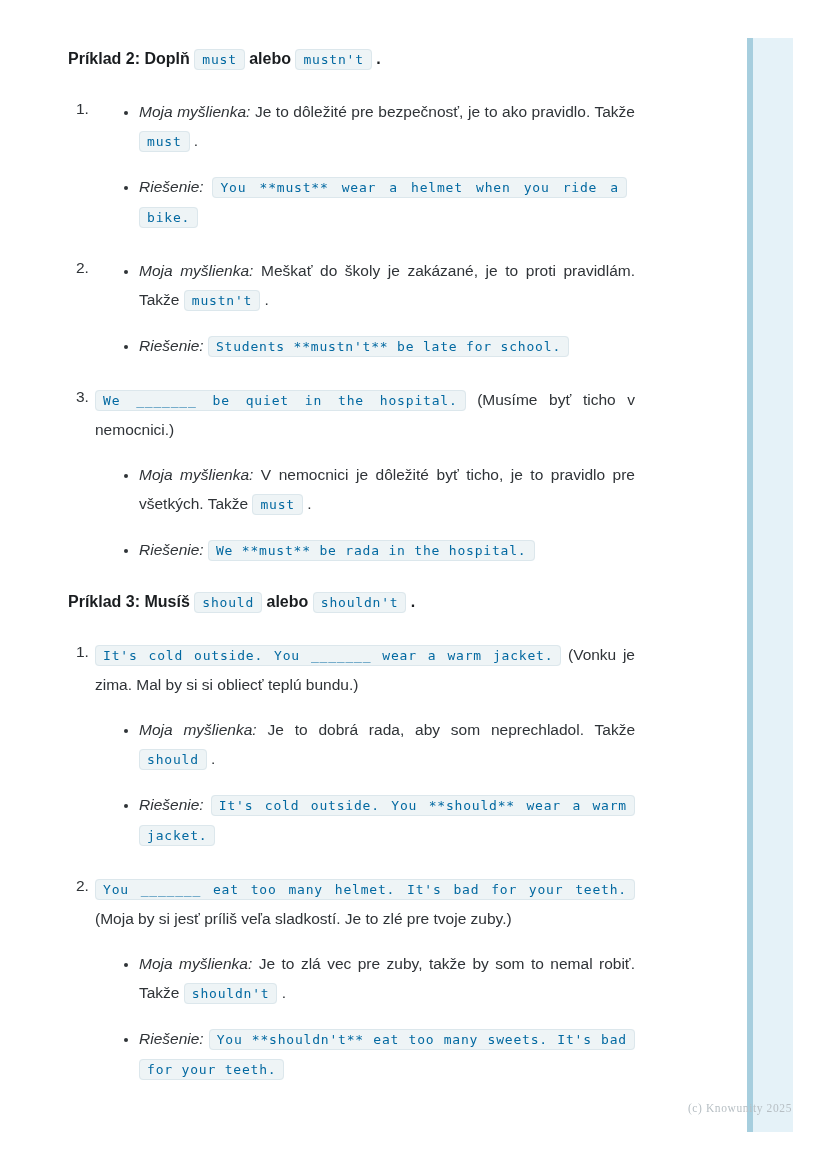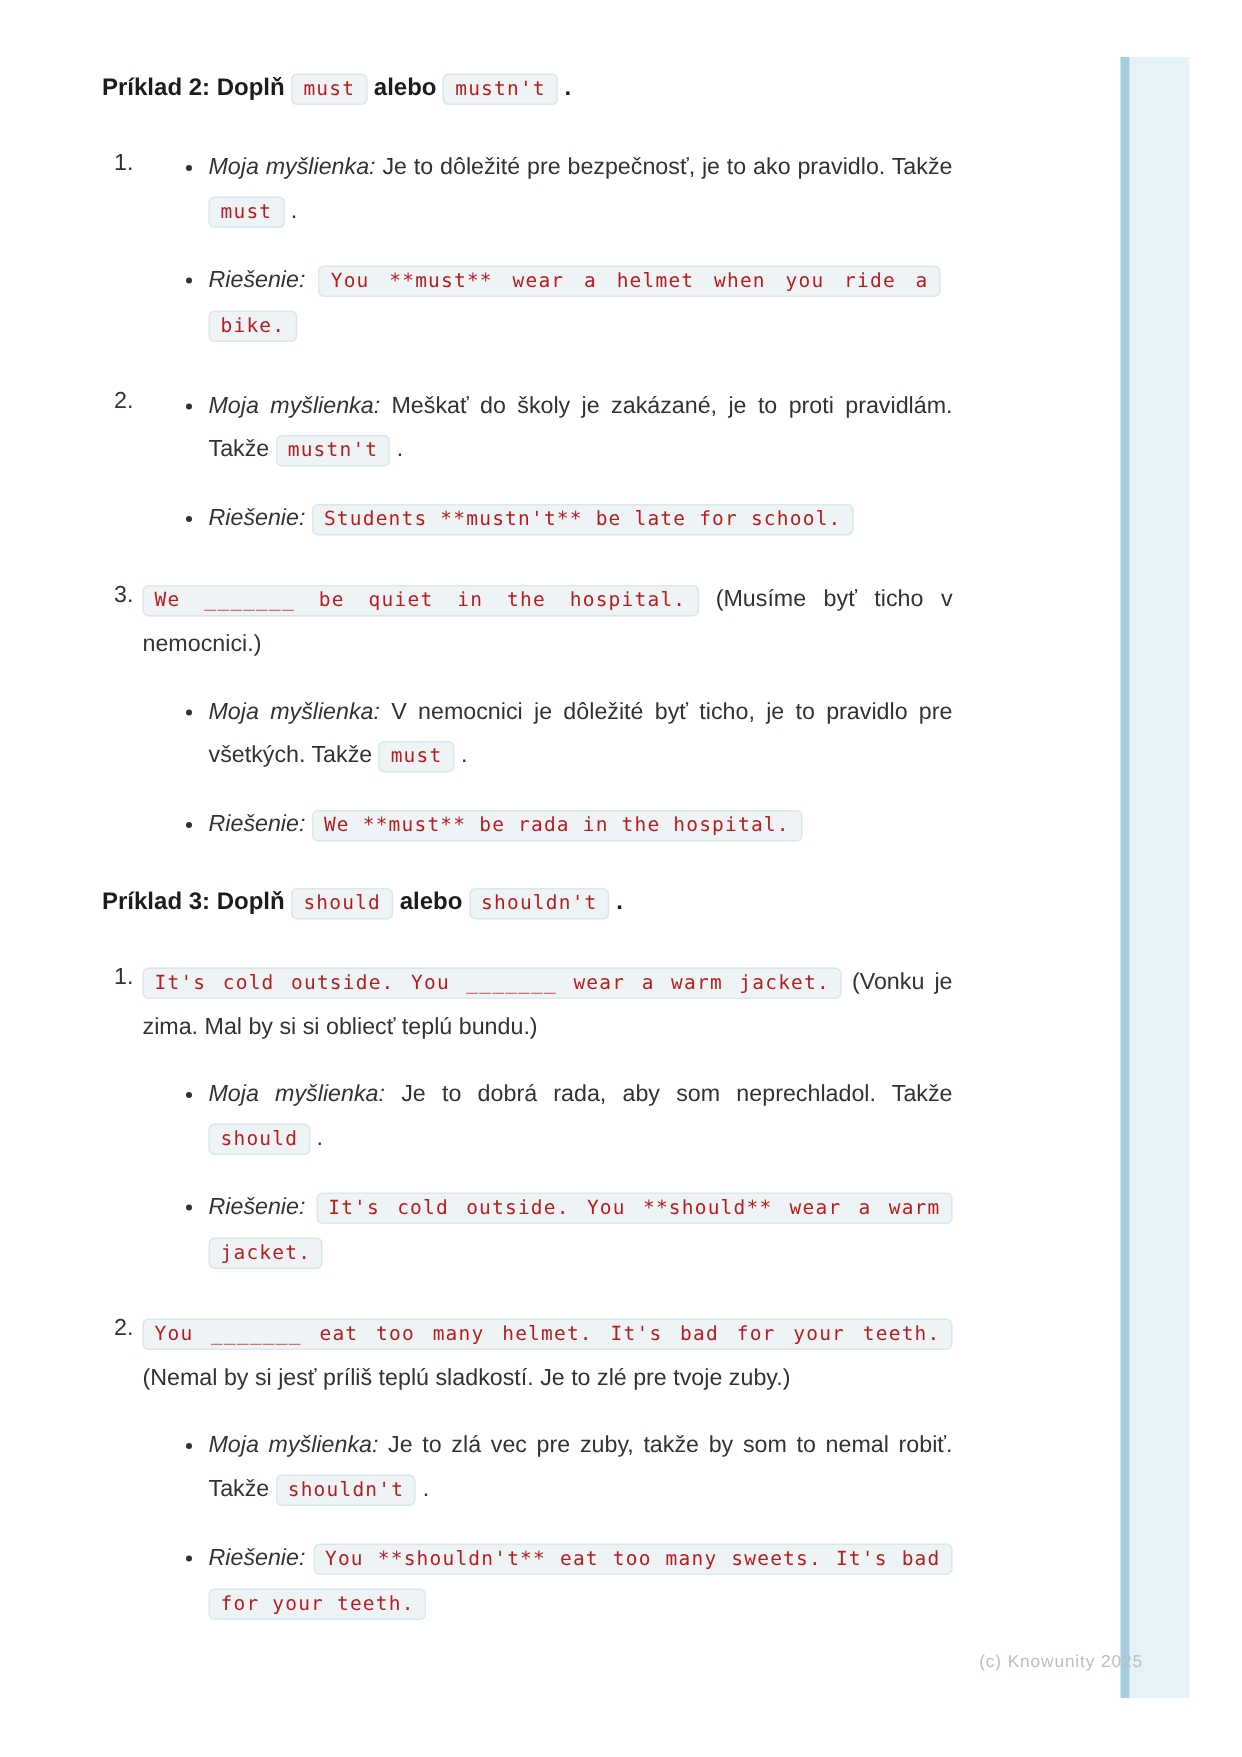--- a/index.html
+++ b/index.html
@@ -17,28 +17,29 @@
   .item{position:relative;padding-left:27px;margin-bottom:24px;}
   .item-num{position:absolute;left:8px;top:3px;font-size:15.5px;color:#2f3337;}
   .item-para{margin:0;font-size:15.5px;line-height:29px;text-align:justify;}
   .sub-list{list-style:disc;margin:16px 0 0 0;padding-left:44px;}
   .sub-item{margin-bottom:11px;color:#2f3337;margin-top:16px;}
   .sub-item::marker{color:#2f3337;font-size:14px;}
   .sub-para{margin:0;font-size:15.5px;line-height:29px;text-align:justify;}
   .label{font-style:italic;color:#2f3337;}
   .chip{
     font-family:"DejaVu Sans Mono",monospace;font-size:13px;letter-spacing:0.8px;
-    color:#b91c1c;background:#eef4f6;border:1px solid #dce7ec;border-radius:4px;
+    color:#0369a1;background:#eef4f6;border:1px solid #dce7ec;border-radius:4px;
     padding:2px 7px;box-decoration-break:clone;-webkit-box-decoration-break:clone;
   }
   .edge-fill{position:absolute;left:753px;top:38px;width:40px;height:1094px;background:#e5f2f8;}
   .edge-strip{position:absolute;left:747px;top:38px;width:6px;height:1094px;background:#a6cede;}
   .footer{
-    position:absolute;top:1102px;right:66px;font-size:11.5px;letter-spacing:0.6px;
+    position:absolute;top:1102px;right:36px;font-size:11.5px;letter-spacing:0.6px;
     color:#b7bfc4;
+    font-family:Liberation Serif, serif;
   }
 </style>
 </head>
 <body>
 
 <div class="content">
 
   <h2 class="section-heading">
     <span>Príklad 2: Doplň</span>
     <code class="chip">must</code>
@@ -108,21 +109,21 @@
           <p class="sub-para">
             <em class="label">Riešenie:</em>
             <code class="chip">We **must** be rada in the hospital.</code>
           </p>
         </li>
       </ul>
     </li>
   </ol>
 
   <h2 class="section-heading">
-    <span>Príklad 3: Doplň</span>
+    <span>Príklad 3: Musíš</span>
     <code class="chip">should</code>
     <span>alebo</span>
     <code class="chip">shouldn't</code>
     <span>.</span>
   </h2>
 
   <ol class="exercise-list">
 
     <li class="item">
       <span class="item-num">1.</span>
@@ -145,21 +146,21 @@
             <code class="chip">It's cold outside. You **should** wear a warm jacket.</code>
           </p>
         </li>
       </ul>
     </li>
 
     <li class="item">
       <span class="item-num">2.</span>
       <p class="item-para">
         <code class="chip">You _______ eat too many helmet. It's bad for your teeth.</code>
-        <span>(Nemal by si jesť príliš teplú sladkostí. Je to zlé pre tvoje zuby.)</span>
+        <span>(Moja by si jesť príliš veľa sladkostí. Je to zlé pre tvoje zuby.)</span>
       </p>
       <ul class="sub-list">
         <li class="sub-item">
           <p class="sub-para">
             <em class="label">Moja myšlienka:</em>
             <span>Je to zlá vec pre zuby, takže by som to nemal robiť. Takže</span>
             <code class="chip">shouldn't</code>
             <span>.</span>
           </p>
         </li>

